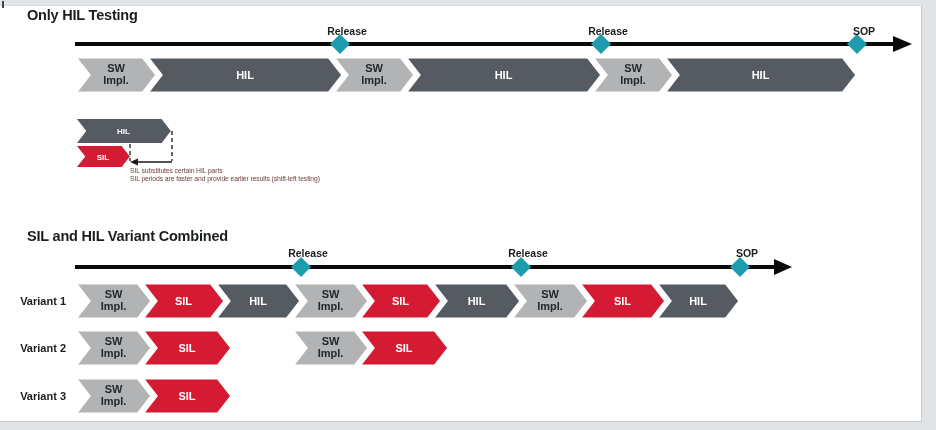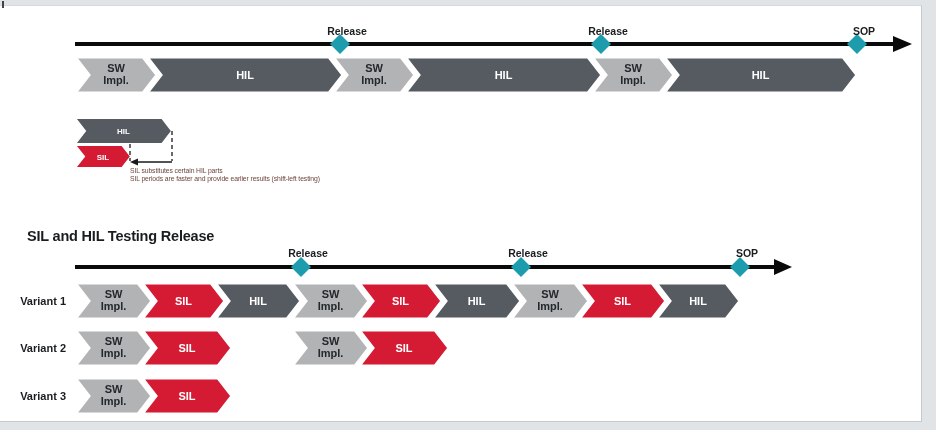--- a/index.html
+++ b/index.html
@@ -93,17 +93,18 @@
       <polygon points="75,118 162,118 172,131 162,144 75,144 85,131" fill="#555b61" stroke="#ffffff" stroke-width="2" stroke-linejoin="miter"></polygon>
       <text x="123.5" y="134" text-anchor="middle" fill="#ffffff" class="chev-label-sm">HIL</text>
       <polygon points="75,145 122,145 131,156.5 122,168 75,168 84,156.5" fill="#d51a33" stroke="#ffffff" stroke-width="2" stroke-linejoin="miter"></polygon>
       <text x="103" y="159.5" text-anchor="middle" fill="#ffffff" class="chev-label-sm">SIL</text>
       <line x1="130" y1="144" x2="130" y2="161" stroke="#1a1a1a" stroke-width="1.3" stroke-dasharray="4 3"></line>
       <line x1="172" y1="131" x2="172" y2="161" stroke="#1a1a1a" stroke-width="1.3" stroke-dasharray="4 3"></line>
       <line x1="172" y1="162" x2="137" y2="162" stroke="#1a1a1a" stroke-width="1.5"></line>
       <polygon points="130,162 138,158.5 138,165.5" fill="#1a1a1a"></polygon>
     </svg>
 
-  <div class="section-title title-2" style="color: rgb(26, 29, 31);">SIL and HIL Testing Release</div>
+  <div class="section-title title-1" style="color: rgb(26, 29, 31);">Only HIL Testing</div>
+  <div class="section-title title-2" style="color: rgb(26, 29, 31);">SIL and HIL Variant Combined</div>
 
   <div class="note-line note-1" style="color: rgb(110, 69, 61);">SIL substitutes certain HIL parts</div>
   <div class="note-line note-2" style="color: rgb(110, 69, 61);">SIL periods are faster and provide earlier results (shift-left testing)</div>
 </div>
 
 </body></html>

